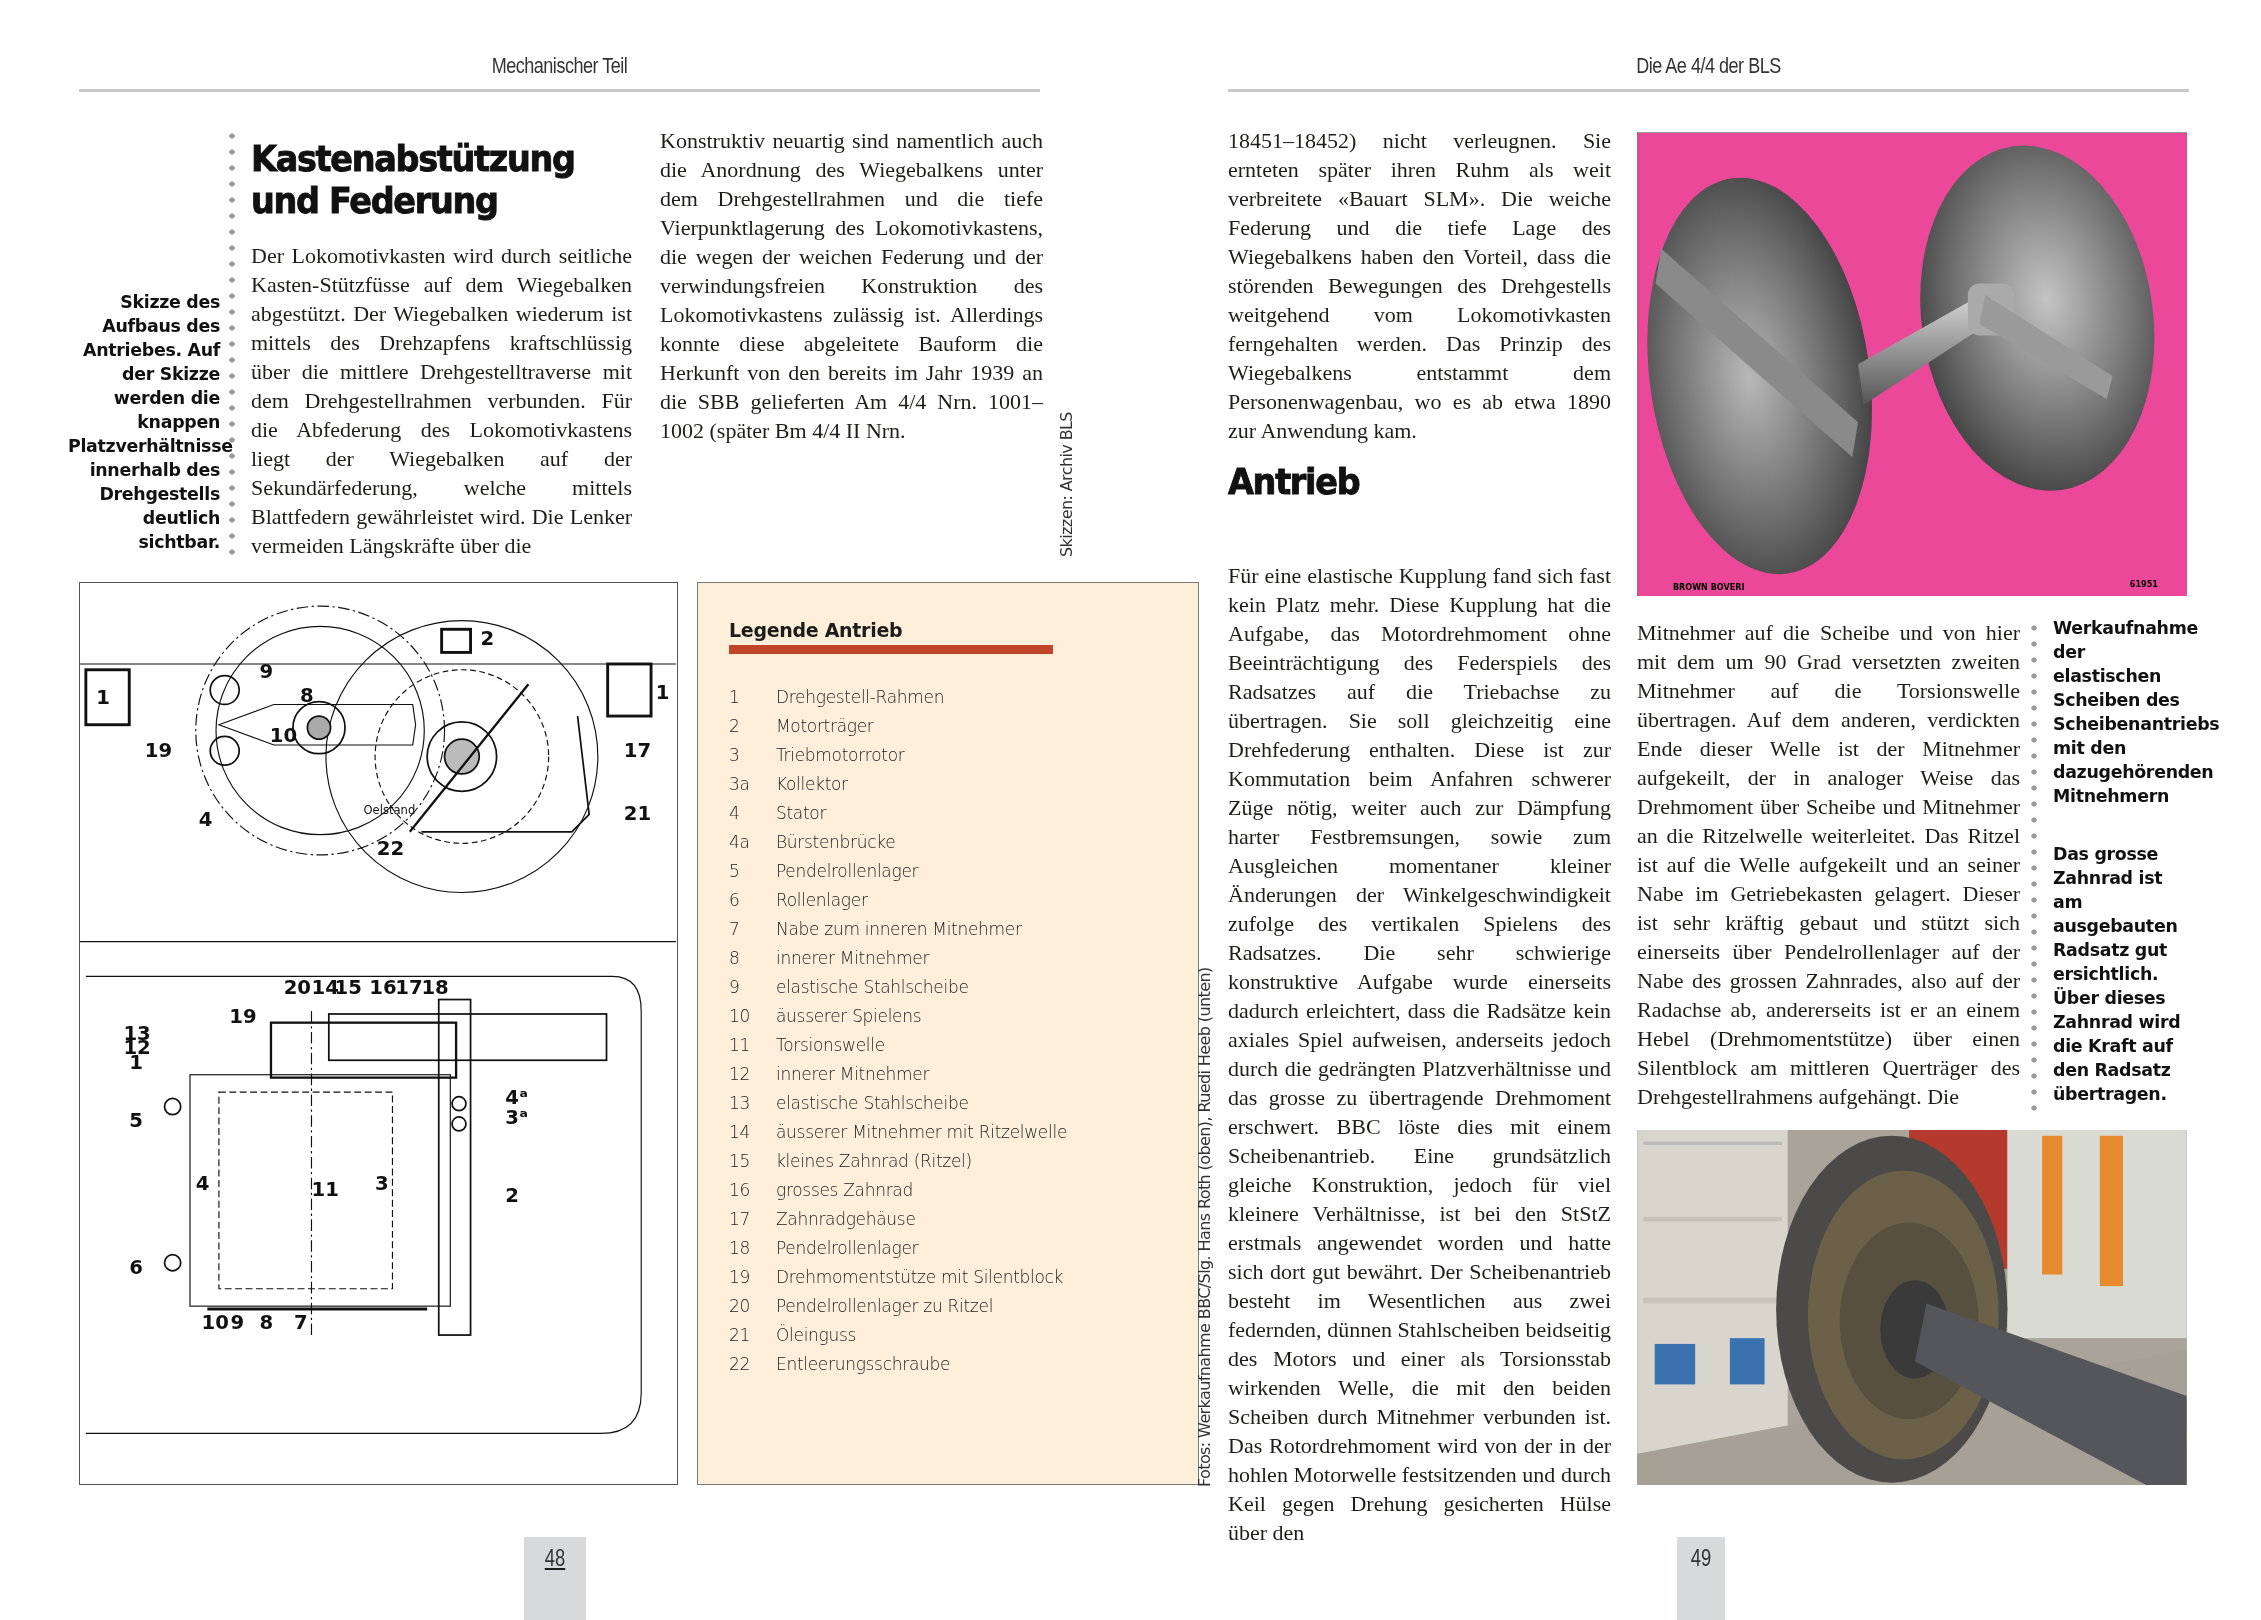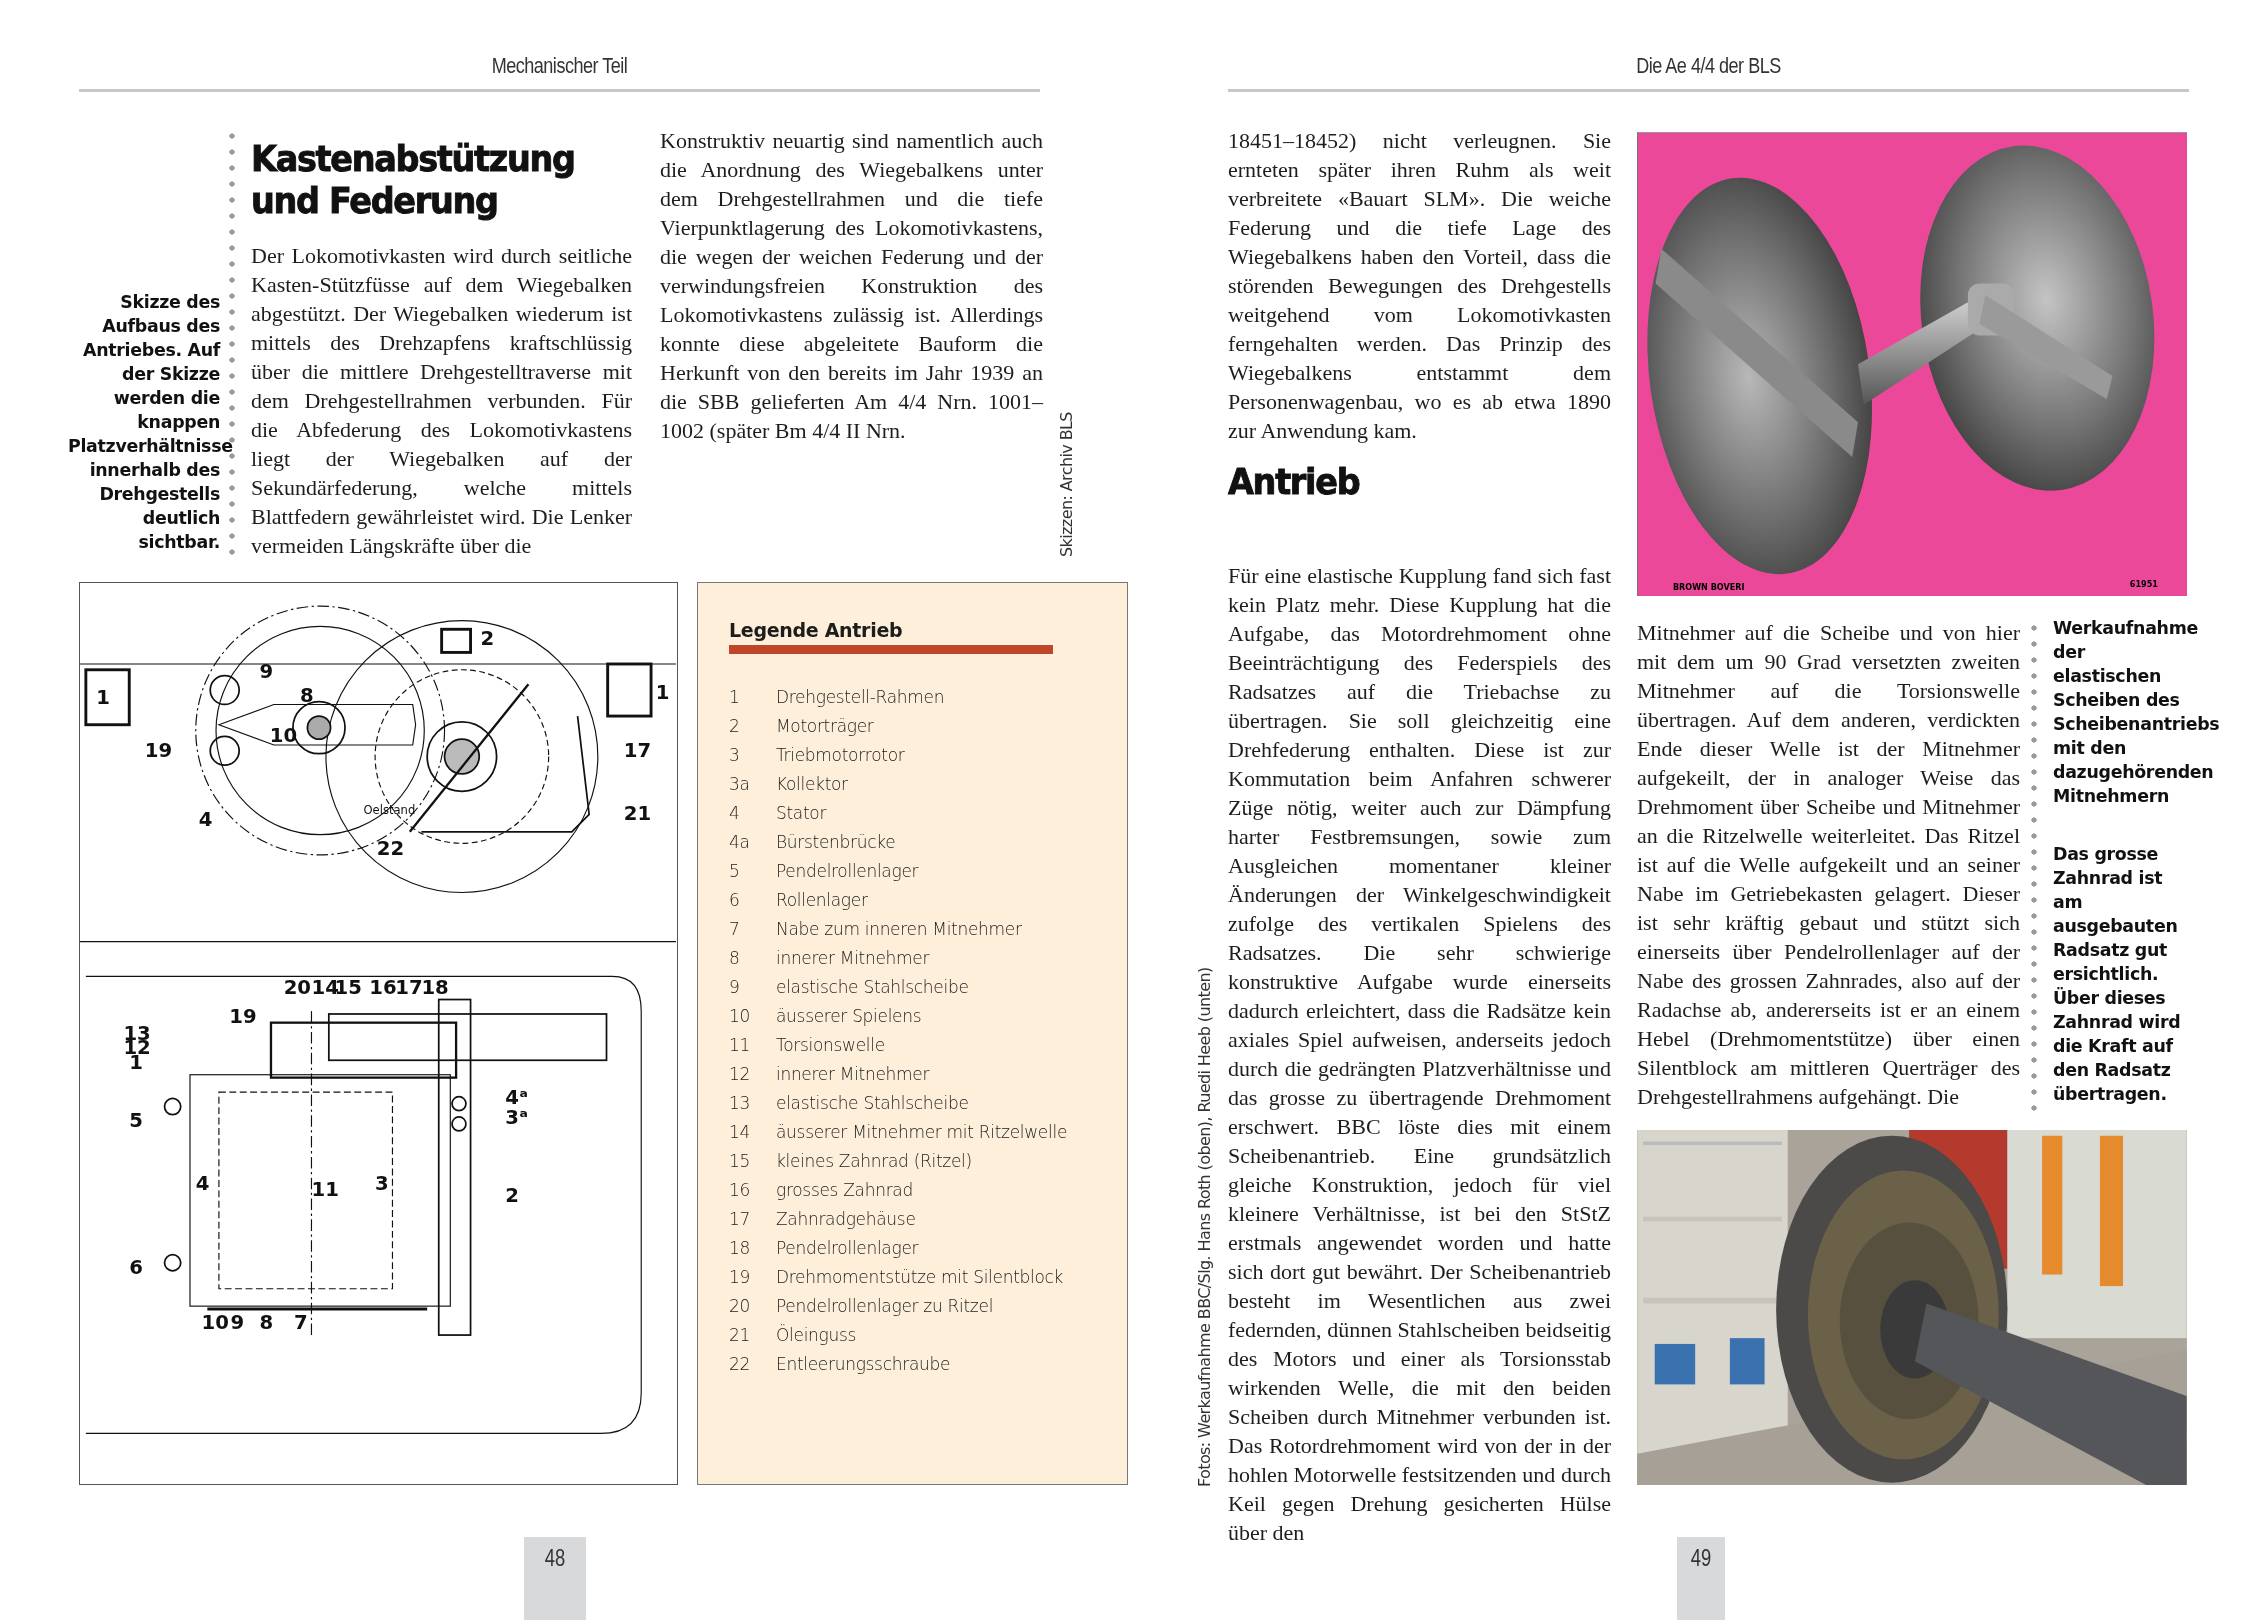--- a/index.html
+++ b/index.html
@@ -112,21 +112,21 @@
       <text x="735" y="1070">2</text>
       <text x="85" y="1195">6</text>
       <text x="210" y="1290">10</text>
       <text x="260" y="1290">9</text>
       <text x="310" y="1290">8</text>
       <text x="370" y="1290">7</text>
     </g>
   </svg>
 </div>
 
-<div class="abs legend" style="left:697px; top:582px; width:431px; height:903px;">
+<div class="abs legend" style="left:697px; top:582px; width:502px; height:903px;">
   <div class="abs legend-title" style="left:31px; top:36px;">Legende Antrieb</div>
   <div class="abs legend-bar" style="left:31px; top:62px; width:324px; background:#c0462a;"></div>
   <div class="abs legend-list" style="left:31px; top:100px; width:393px;">
     <div class="legend-row">
         <span class="legend-num">1</span>
         <span>Drehgestell-Rahmen</span>
       </div>
     <div class="legend-row">
         <span class="legend-num">2</span>
         <span>Motorträger</span>
@@ -215,21 +215,21 @@
         <span class="legend-num">21</span>
         <span>Öleinguss</span>
       </div>
     <div class="legend-row">
         <span class="legend-num">22</span>
         <span>Entleerungsschraube</span>
       </div>
   </div>
 </div>
 
-<div class="abs pagenum-box" style="left:524px; top:1537px; width:62px; height:83px;">
+<div class="abs pagenum-box" style="left:524px; top:1537px; width:62px; height:83px;text-decoration:underline;">
   <div class="pagenum" style="margin-top:8px;">48</div>
 </div>
 
 <div class="abs running-head" style="left:1228px; top:53px; width:961px;">Die Ae 4/4 der BLS</div>
 <div class="abs rule" style="left:1228px; top:89px; width:961px;"></div>
 
 <div class="abs body-text" style="left:1228px; top:126px; width:383px; hyphens:auto;" lang="de">
   <p>18451–18452) nicht verleugnen. Sie ernteten später ihren Ruhm als weit verbreitete «Bauart SLM». Die weiche Federung und die tiefe Lage des Wiegebalkens haben den Vorteil, dass die störenden Bewegungen des Drehgestells weitgehend vom Lokomotivkasten ferngehalten werden. Das Prinzip des Wiegebalkens entstammt dem Personenwagenbau, wo es ab etwa 1890 zur Anwendung kam.</p>
 </div>
 

